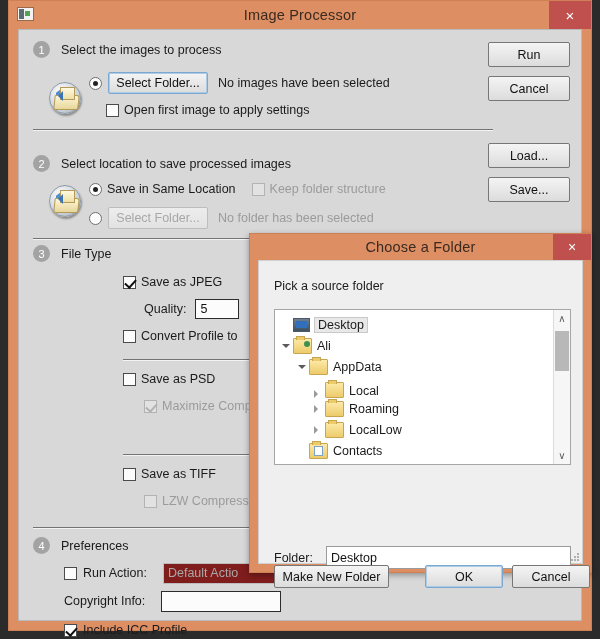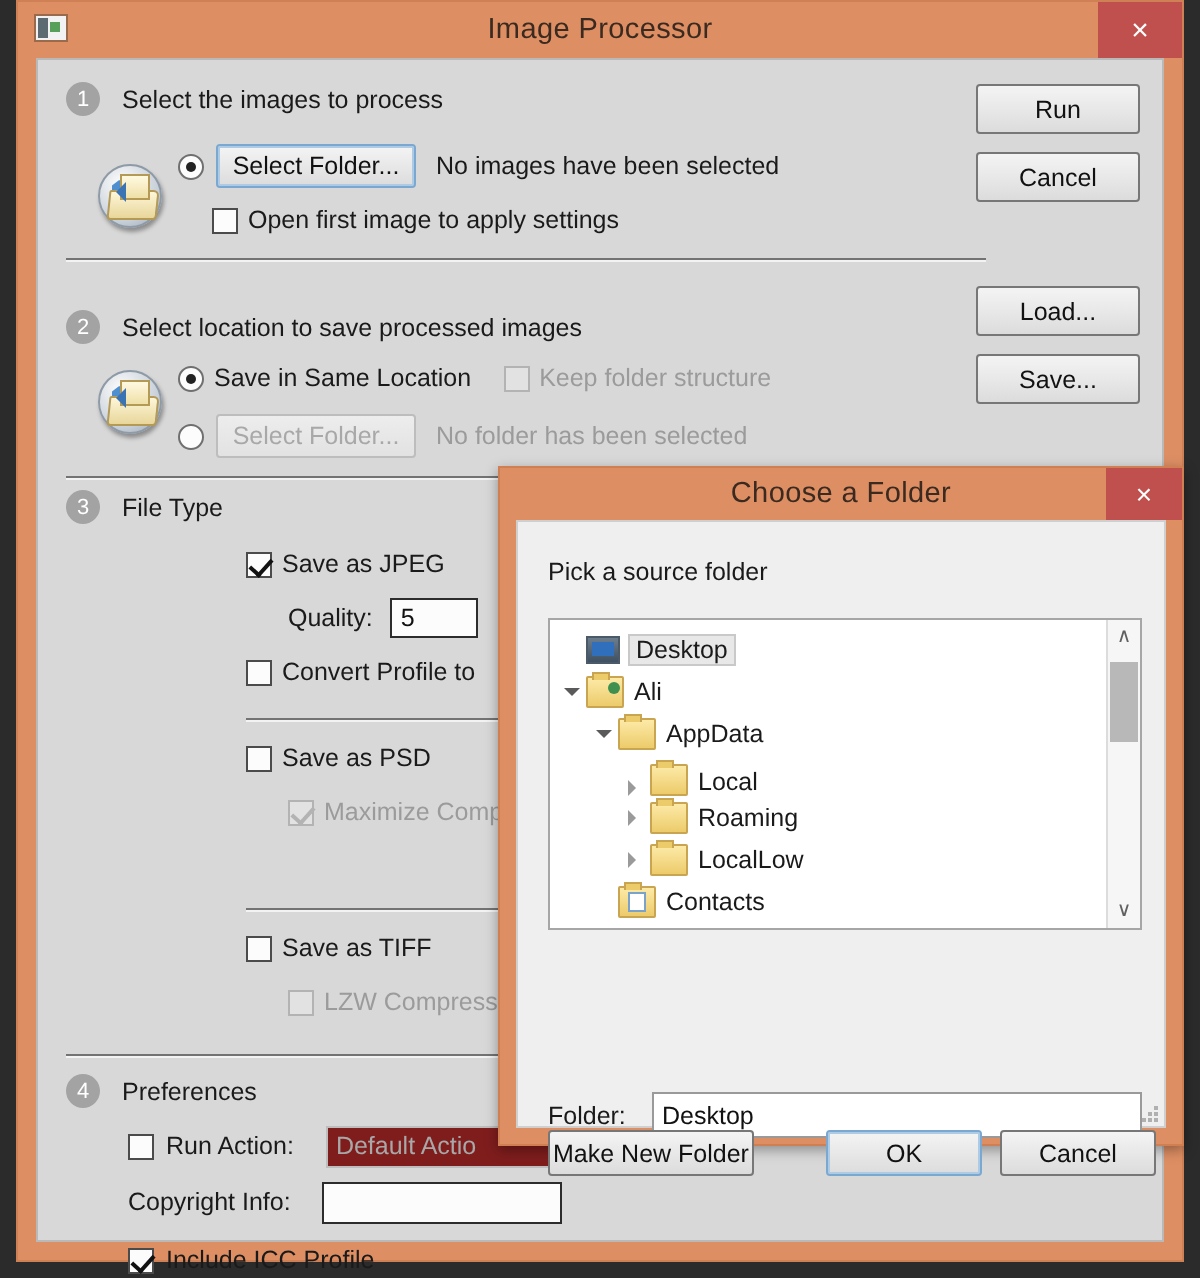--- a/index.html
+++ b/index.html
@@ -387,21 +387,21 @@
         <div class="arrow" style="position:absolute;bottom:0;left:0;right:0;">∨</div>
       </div>
     </div>
 
     <div class="row" style="position:absolute;left:15px;top:285px;">
       <div class="lbl" style="width:52px;">Folder:</div>
       <div class="field sunken" style="width:245px;height:23px;">Desktop</div>
     </div>
 
     <div class="row" style="position:absolute;left:15px;top:304px;">
-      <div class="btn" style="width:103px;height:23px;">Make New Folder</div>
+      <div class="btn" style="width:115px;height:23px;">Make New Folder</div>
       <div class="btn focus" style="width:78px;height:23px;margin-left:36px;">OK</div>
       <div class="btn" style="width:78px;height:23px;margin-left:9px;">Cancel</div>
     </div>
 
     <div class="resize-grip">
       <i style="right:0;bottom:0;"></i>
         <i style="right:3px;bottom:0;"></i>
         <i style="right:6px;bottom:0;"></i>
       <i style="right:0;bottom:3px;"></i>
         <i style="right:3px;bottom:3px;"></i>

